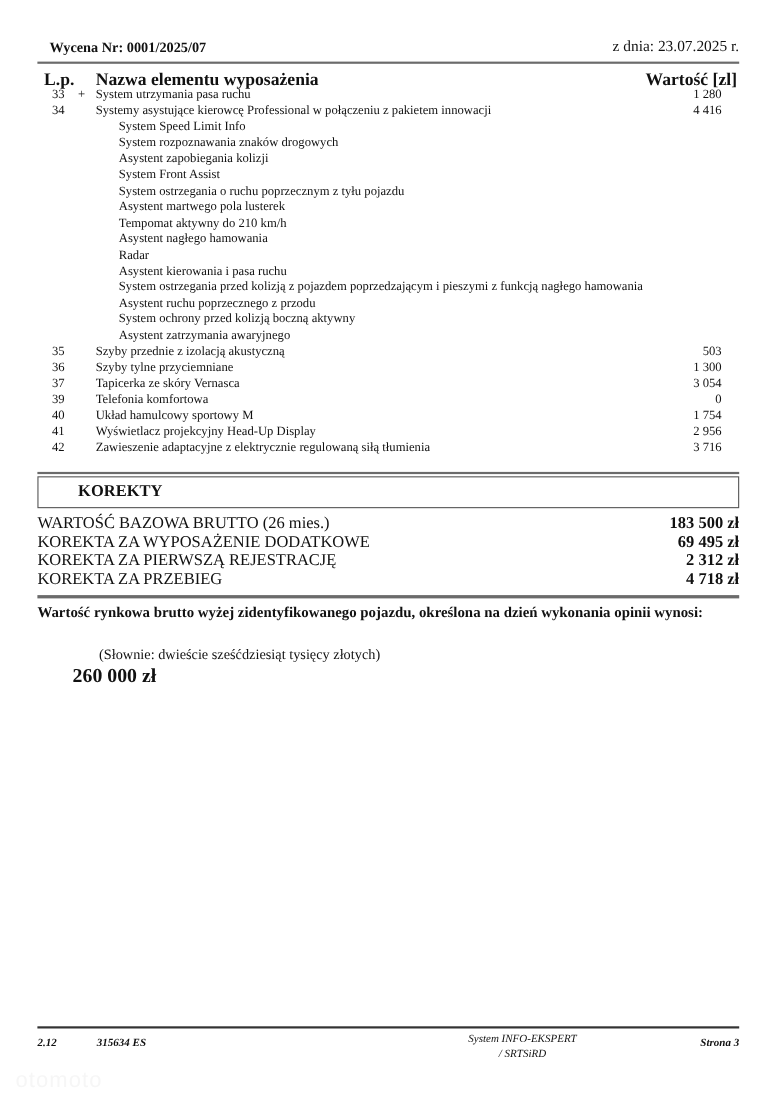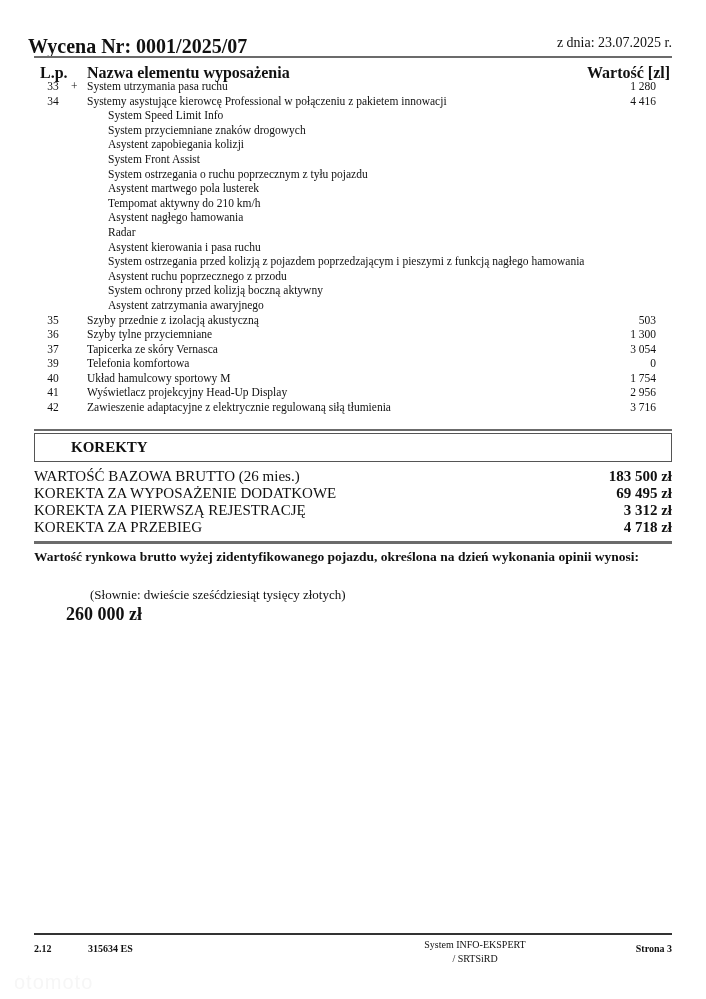--- a/index.html
+++ b/index.html
@@ -1,21 +1,21 @@
 <!DOCTYPE html>
 <html><head>
 <meta charset="utf-8">
 <style>
   html, body { margin: 0; padding: 0; background: #ffffff; }
   body {
     width: 706px; height: 999px; position: relative; overflow: hidden;
     font-family: "Liberation Serif", "DejaVu Serif", serif; color: #111111;
   }
   .abs { position: absolute; }
-  .hdr-title { left: 28px; top: 35px; font-size: 20px; font-weight: bold; }
+  .hdr-title { left: 45px; top: 35px; font-size: 13px; font-weight: bold; }
   .hdr-date { right: 34px; top: 35px; font-size: 14px; }
   .hr { position: absolute; left: 34px; width: 638px; height: 2px; background: #6b6b6b; }
   .thead { top: 64px; font-size: 16px; font-weight: bold; }
   .col-lp { left: 40px; }
   .col-name { left: 87px; }
   .col-val { right: 36px; }
   .rows { position: absolute; left: 0; top: 79px; width: 706px; }
   .row { position: relative; height: 14.6px; font-size: 11.5px; line-height: 14.6px; }
   .row .lp { position: absolute; left: 45px; width: 16px; text-align: center; }
   .row .plus { position: absolute; left: 71px; }
@@ -26,21 +26,21 @@
     position: absolute; left: 34px; top: 433px; width: 636px; height: 27px;
     border: 1.5px solid #555555;
   }
   .korekty-box span { position: absolute; left: 36px; top: 5px; font-size: 15px; font-weight: bold; }
   .sum { position: absolute; left: 34px; width: 638px; height: 18px; font-size: 15px; }
   .sum .lbl { position: absolute; left: 0; }
   .sum .amt { position: absolute; right: 0; font-weight: bold; }
   .market-label { left: 34px; top: 549px; font-size: 13.5px; font-weight: bold; }
   .market-value { left: 66px; top: 566px; font-size: 18px; font-weight: bold; margin-top: 38px; }
   .market-words { left: 66px; top: 587px; font-size: 13px; margin-left: 24px; }
-  .footer { font-size: 10px; }
+  .footer { font-size: 10px; font-style: italic; }
   .f-ver { left: 34px; top: 943px; font-weight: bold; }
   .f-code { left: 88px; top: 943px; font-weight: bold; }
   .f-sys { left: 400px; top: 938px; width: 150px; text-align: center; line-height: 14px; }
   .f-page { right: 34px; top: 943px; font-weight: bold; }
   .watermark { left: 14px; top: 971px; font-family: "Liberation Sans", sans-serif; font-size: 20px; color: #f6f6f6; letter-spacing: 1px; }
 </style>
 </head>
 <body>
 
 <div class="abs hdr-title">Wycena Nr: 0001/2025/07</div>
@@ -61,21 +61,21 @@
     <div class="row">
       <span class="lp">34</span>
       <span class="plus"></span>
       <span class="name">Systemy asystujące kierowcę Professional w połączeniu z pakietem innowacji</span>
       <span class="val">4 416</span>
     </div>
     <div class="row sub">
       <span class="name">System Speed Limit Info</span>
     </div>
     <div class="row sub">
-      <span class="name">System przyciemniane znaków drogowych</span>
+      <span class="name">System rozpoznawania znaków drogowych</span>
     </div>
     <div class="row sub">
       <span class="name">Asystent zapobiegania kolizji</span>
     </div>
     <div class="row sub">
       <span class="name">System Front Assist</span>
     </div>
     <div class="row sub">
       <span class="name">System ostrzegania o ruchu poprzecznym z tyłu pojazdu</span>
     </div>
@@ -159,21 +159,21 @@
 <div class="sum" style="top:468px;">
   <span class="lbl">WARTOŚĆ BAZOWA BRUTTO (26 mies.)</span>
   <span class="amt">183 500 zł</span>
 </div>
 <div class="sum" style="top:485px;">
   <span class="lbl">KOREKTA ZA WYPOSAŻENIE DODATKOWE</span>
   <span class="amt">69 495 zł</span>
 </div>
 <div class="sum" style="top:502px;">
   <span class="lbl">KOREKTA ZA PIERWSZĄ REJESTRACJĘ</span>
-  <span class="amt">3 312 zł</span>
+  <span class="amt">2 312 zł</span>
 </div>
 <div class="sum" style="top:519px;">
   <span class="lbl">KOREKTA ZA PRZEBIEG</span>
   <span class="amt">4 718 zł</span>
 </div>
 
 <div class="hr" style="top:541px; height:3px;"></div>
 
 <div class="abs market-label">Wartość rynkowa brutto  wyżej zidentyfikowanego pojazdu, określona na dzień wykonania opinii wynosi:</div>
 <div class="abs market-value">260 000 zł</div>

